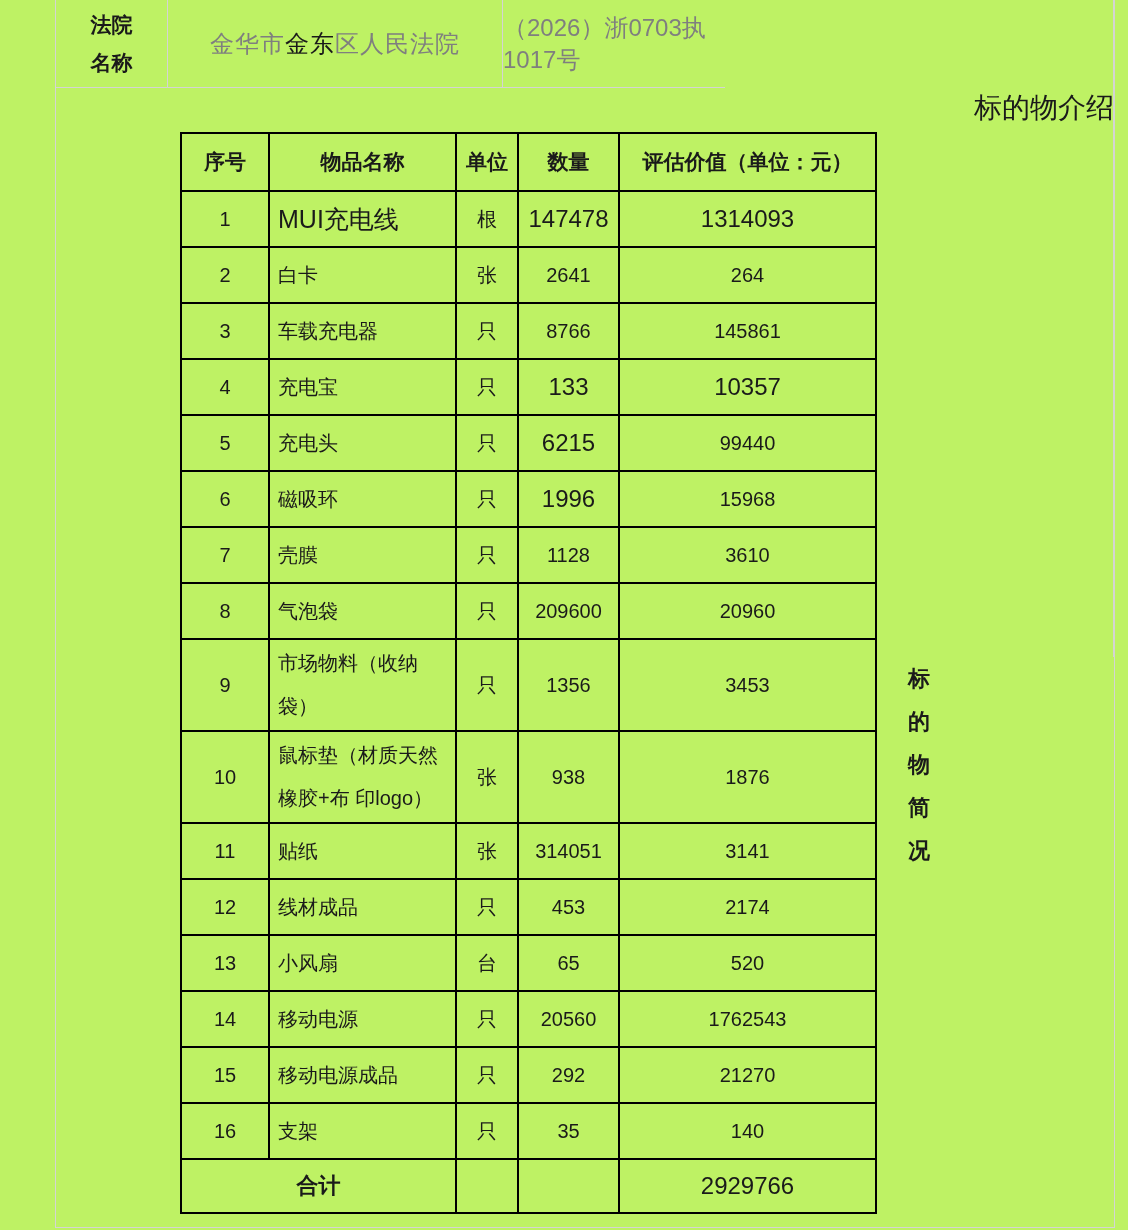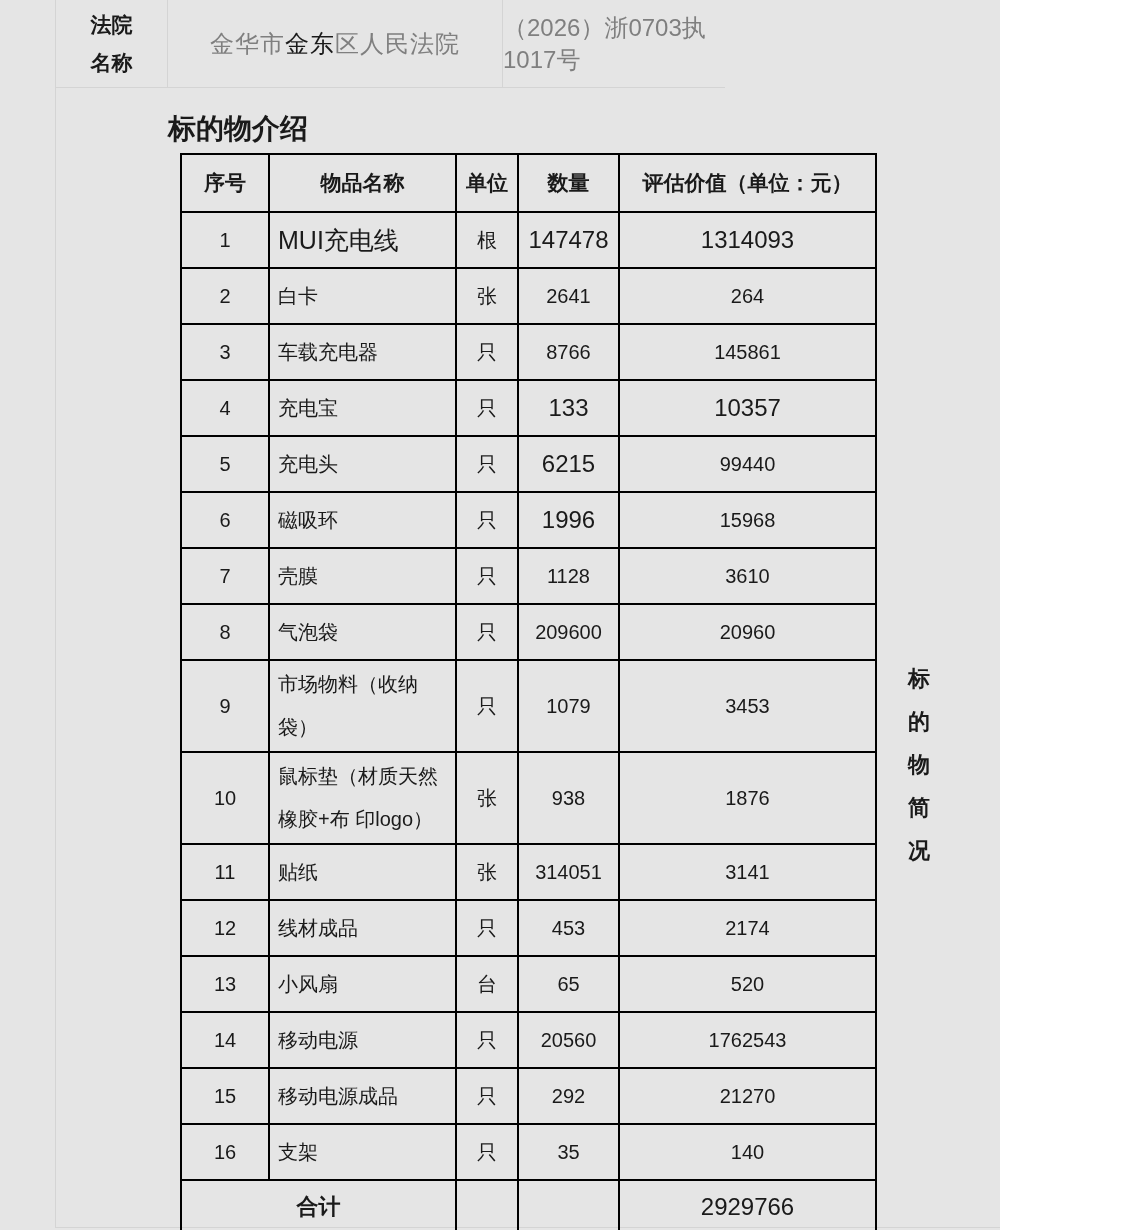--- a/index.html
+++ b/index.html
@@ -3,23 +3,23 @@
 <meta charset="utf-8">
 <style>
   * { margin: 0; padding: 0; box-sizing: border-box; }
   html, body { background: #ffffff; }
   body {
     font-family: "Liberation Sans", "DejaVu Sans", sans-serif;
     color: #1a1a1a;
   }
   .sheet {
     position: relative;
-    width: 1000px;
+    width: 1128px;
     height: 1230px;
-    background: #e5e5e5;
+    background: #bef264;
     overflow: hidden;
   }
   
   .outer {
     position: absolute;
     left: 55px;
     top: 0;
     width: 1060px;
     height: 1228px;
     border: 1px solid #d4d4d4;
@@ -47,23 +47,23 @@
   .side-chars { text-align: center; width: 100%; }
   .side-chars span {
     display: block;
     font-weight: bold;
     font-size: 22px;
     line-height: 43px;
   }
 
   
   .section-title {
-    margin-top: 21px;
-    text-align: left;
-    font-weight: bold;
+    margin-top: 0;
+    text-align: right;
+    font-weight: normal;
     font-size: 28px;
     line-height: 40px;
   }
   table.items {
     margin: 4px 0 0 12px;
     border-collapse: collapse;
     table-layout: fixed;
     width: 695px;
   }
   table.items col.c-no    { width: 88px; }
@@ -199,21 +199,21 @@
               <td>8</td>
               <td class="name">气泡袋</td>
               <td>只</td>
               <td>209600</td>
               <td>20960</td>
             </tr>
             <tr class="tall">
               <td>9</td>
               <td class="name">市场物料（收纳袋）</td>
               <td>只</td>
-              <td>1079</td>
+              <td>1356</td>
               <td>3453</td>
             </tr>
             <tr class="tall">
               <td>10</td>
               <td class="name">鼠标垫（材质天然橡胶+布 印logo）</td>
               <td>张</td>
               <td>938</td>
               <td>1876</td>
             </tr>
             <tr>

